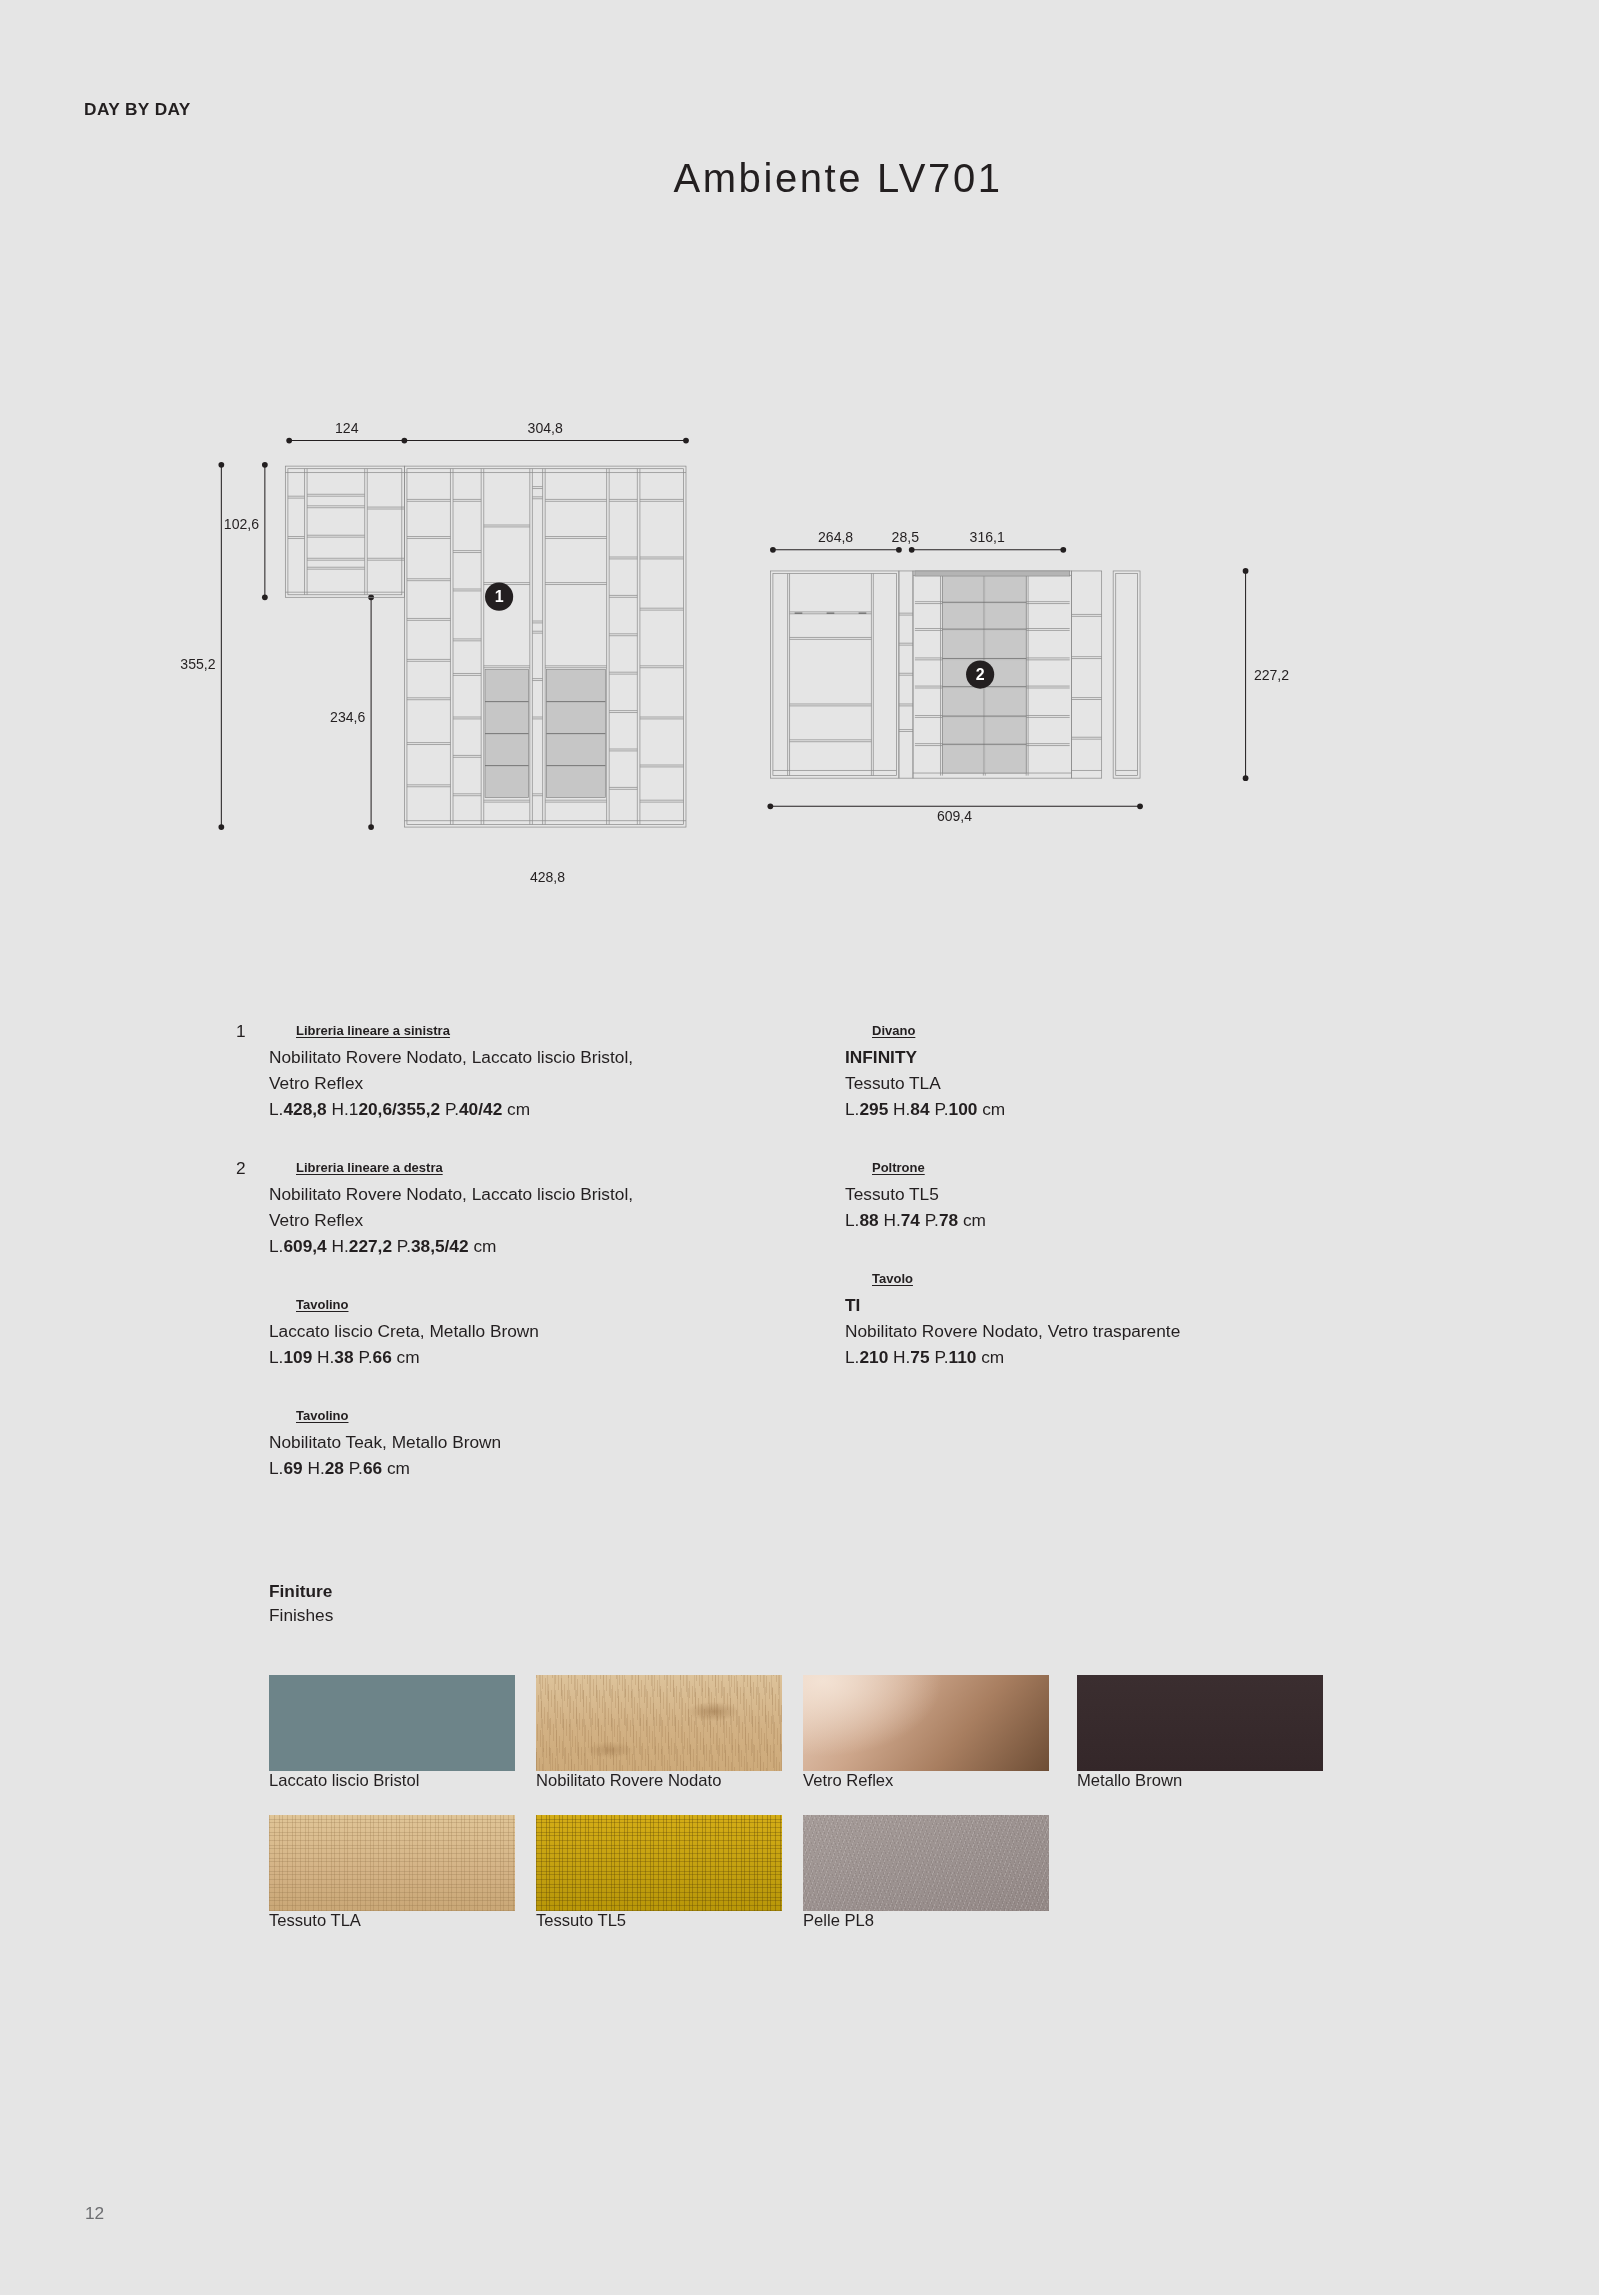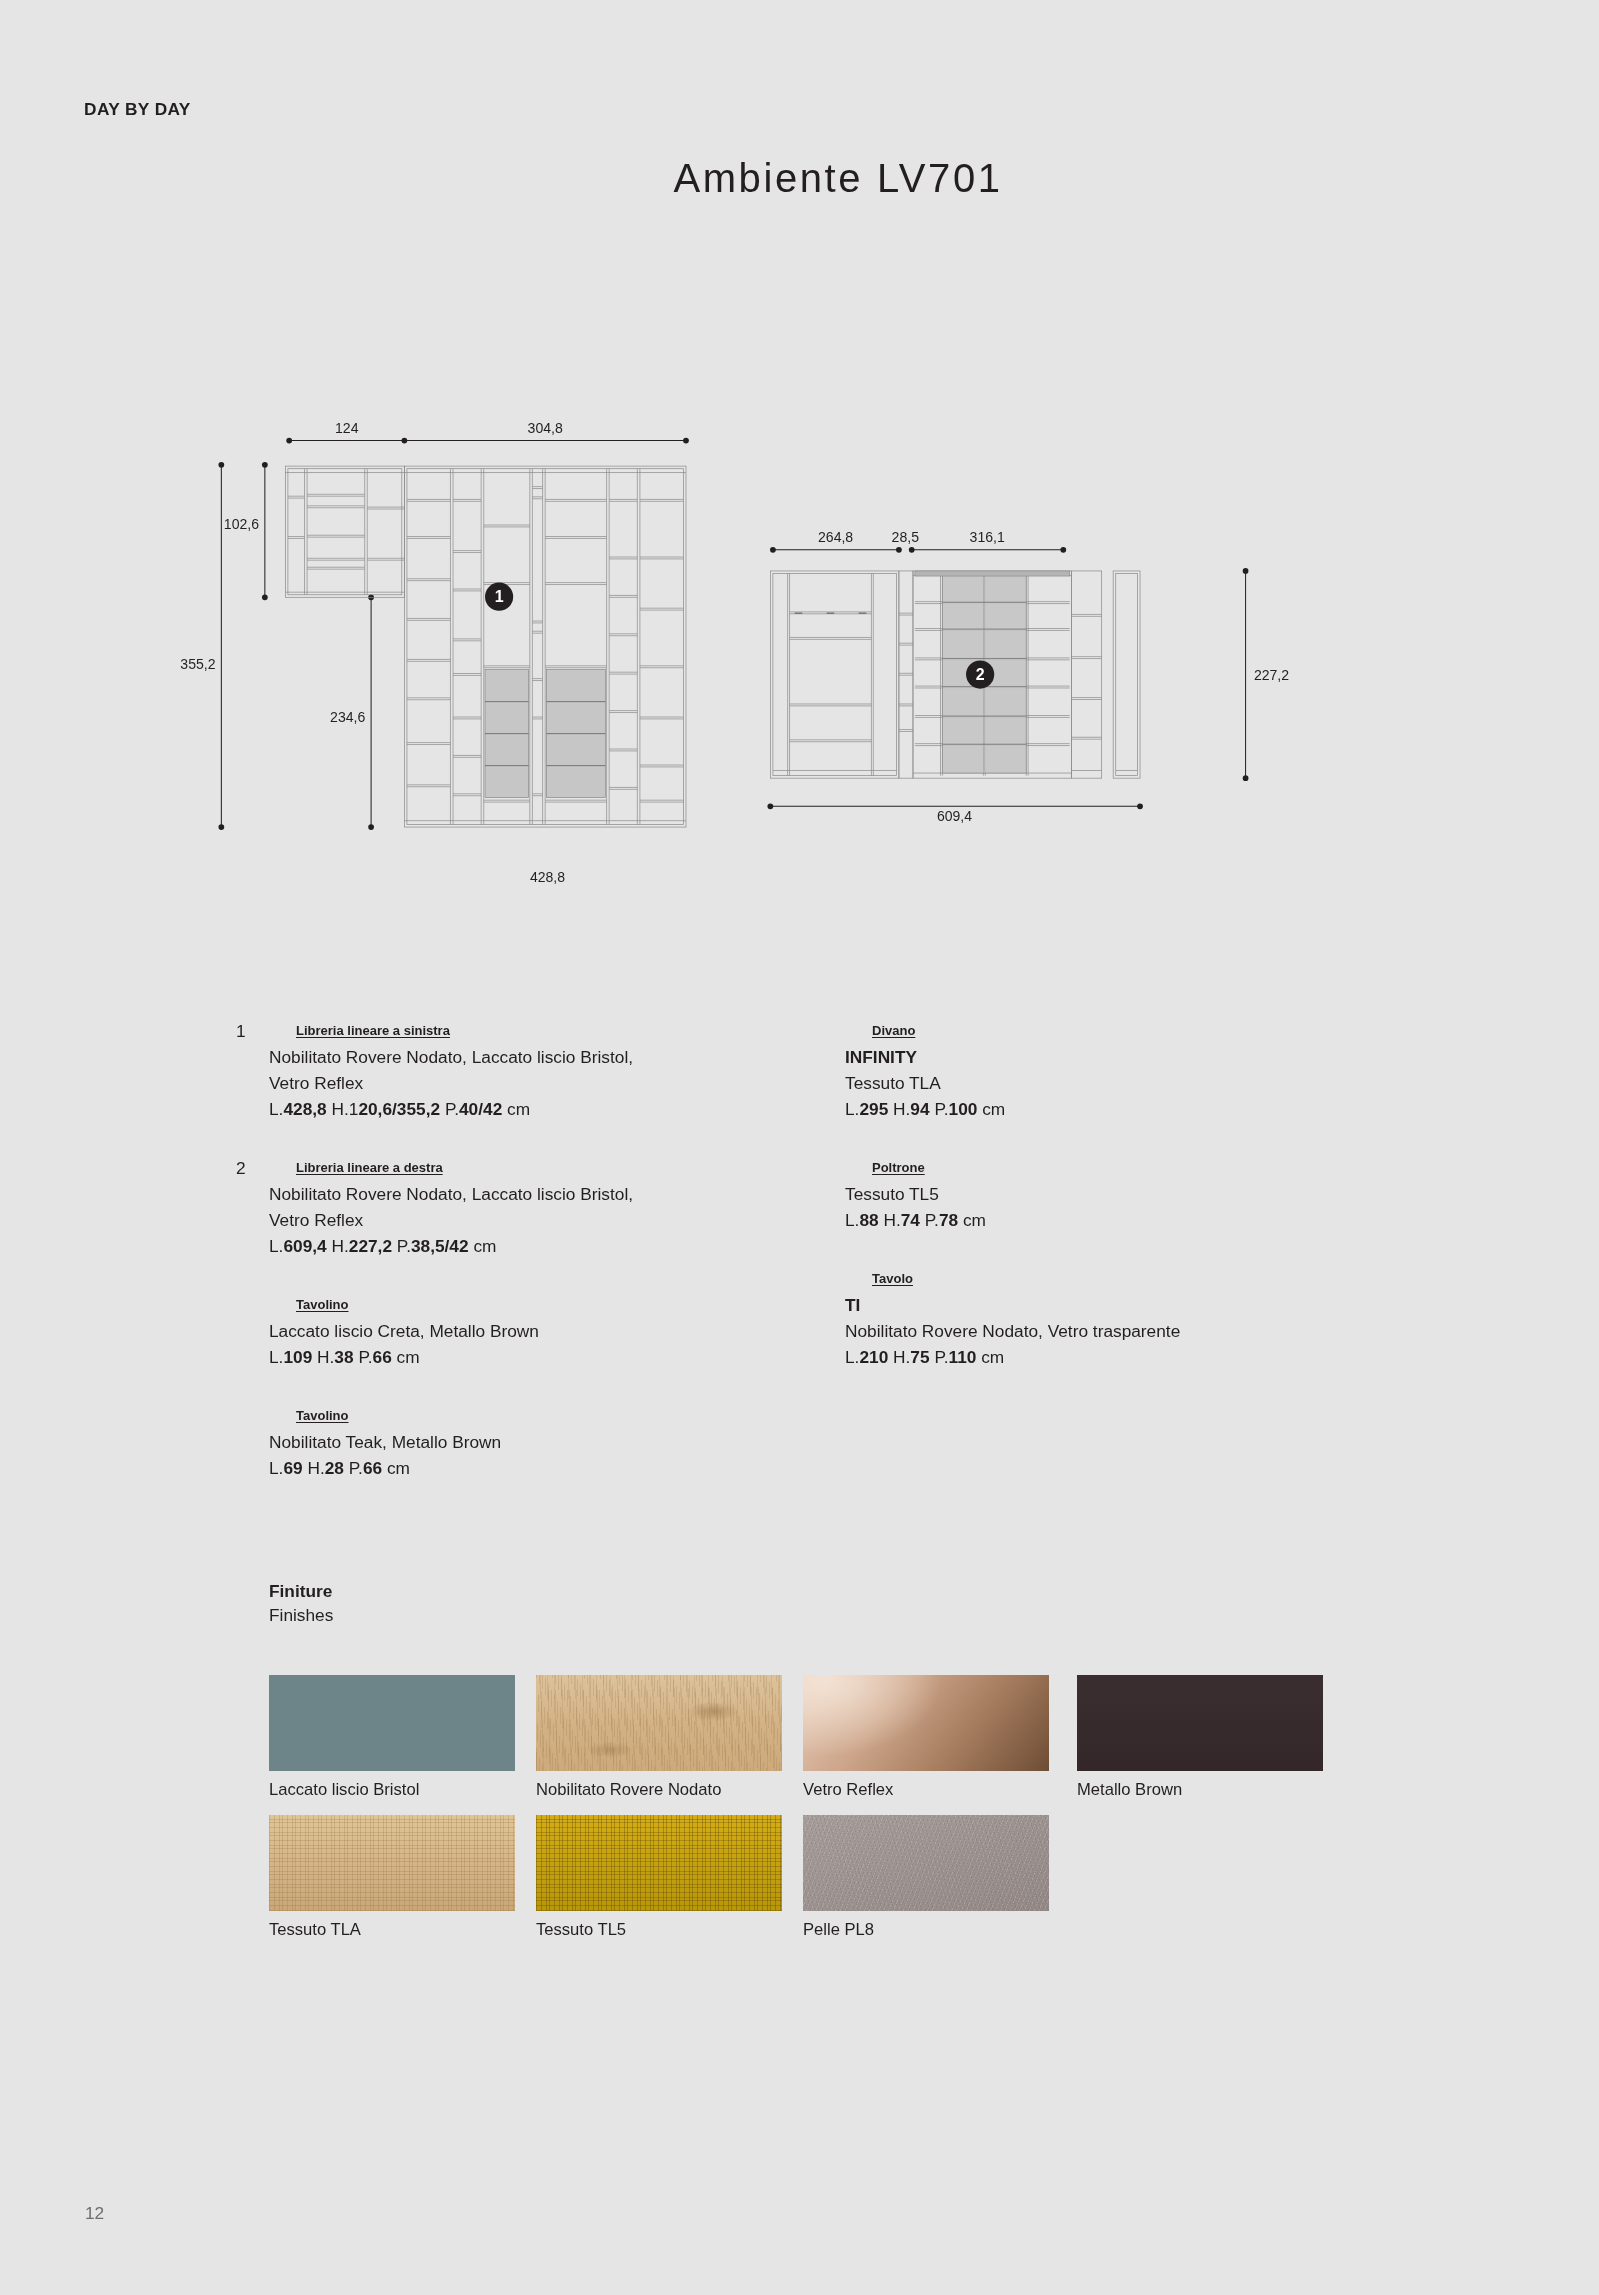--- a/index.html
+++ b/index.html
@@ -53,21 +53,21 @@
   
   .fin-head{position:absolute;left:269px;top:1579px;}
   .fin-head .it{font-size:17.3px;line-height:24px;font-weight:bold;}
   .fin-head .en{font-size:17.3px;line-height:24px;font-weight:400;}
 
   .swatch-grid{position:absolute;left:269px;top:1675px;}
   .swatch-row{position:relative;height:143px;}
   .swatch{position:absolute;top:0;width:246px;}
   .swatch .chip{width:246px;height:96px;display:block;}
   .swatch .cap{
-    margin-top:9px;font-size:16.6px;line-height:20.5px;
+    font-size:16.6px;line-height:20.5px;
     font-weight:400;color:#231f20;white-space:nowrap;
   }
 
   
   .tex-bristol{background:#6d8489;}
   .tex-rovere{
     background:
       repeating-linear-gradient(92deg,
         rgba(150,110,66,.22) 0px, rgba(150,110,66,.22) 0.6px,
         rgba(255,255,255,0) 0.6px, rgba(255,255,255,0) 3.2px),
@@ -492,21 +492,21 @@
       </div>
 
     </div>
 
     <div class="spec-col right">
 
       <div class="spec-item">
         <div><span class="spec-title">Divano</span></div>
         <div class="spec-model">INFINITY</div>
         <div class="spec-mat">Tessuto TLA</div>
-        <div class="spec-dim"><span>L.</span><b>295</b> <span>H.</span><b>94</b> <span>P.</span><b>100</b> <span>cm</span></div>
+        <div class="spec-dim"><span>L.</span><b>295</b> <span>H.</span><b>84</b> <span>P.</span><b>100</b> <span>cm</span></div>
       </div>
 
       <div class="spec-item">
         <div><span class="spec-title">Poltrone</span></div>
         <div class="spec-mat">Tessuto TL5</div>
         <div class="spec-dim"><span>L.</span><b>88</b> <span>H.</span><b>74</b> <span>P.</span><b>78</b> <span>cm</span></div>
       </div>
 
       <div class="spec-item">
         <div><span class="spec-title">Tavolo </span></div>

